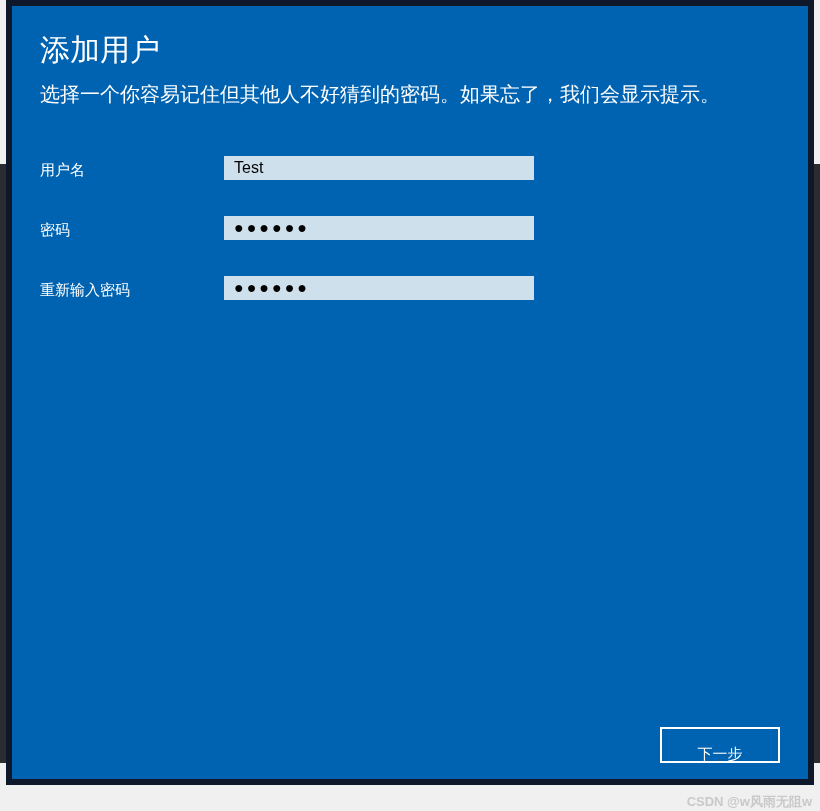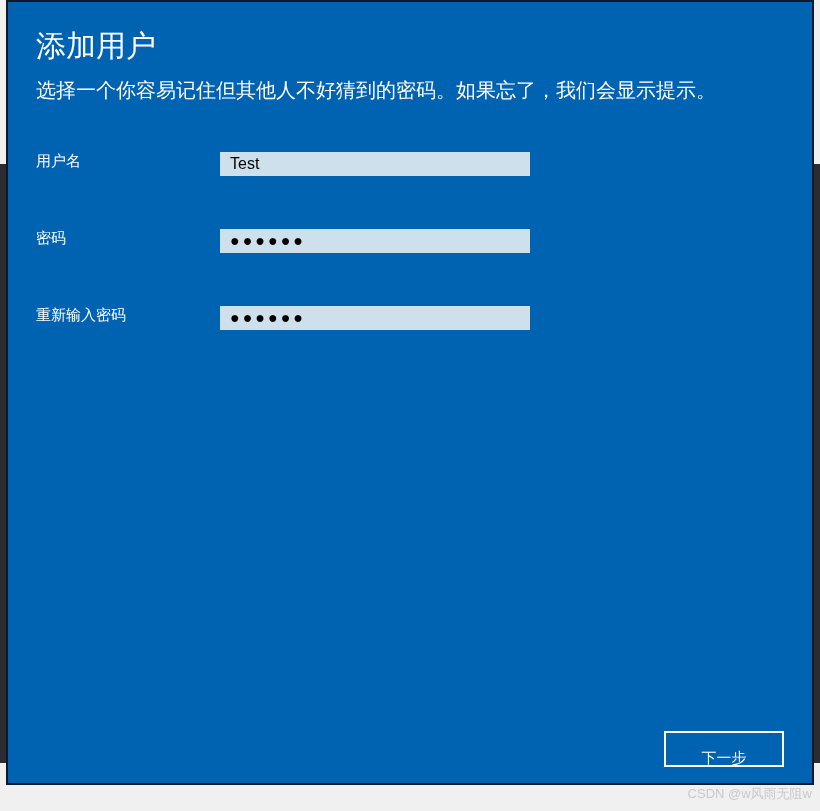--- a/index.html
+++ b/index.html
@@ -11,37 +11,37 @@
       position: relative;
     }
     .dialog {
       position: absolute;
       left: 6px; top: 0; right: 6px; bottom: 26px;
       background: #0063B1;
       color: #fff;
       padding: 24px 28px 16px 28px;
       display: flex;
       flex-direction: column;
-      border: 2px solid #0f172a;
+      border: 6px solid #0f172a;
     }
     .dialog-title {
       font-size: 30px;
       font-weight: 400;
       margin-bottom: 10px;
     }
     .dialog-subtitle {
       font-size: 20px;
       font-weight: 400;
       margin-bottom: 48px;
     }
     .form { flex: 1; }
     .row {
       display: flex;
-      align-items: flex-start;
-      margin-bottom: 53px;
+      align-items: flex-end;
+      margin-bottom: 36px;
     }
     .label {
       width: 184px;
       font-size: 15px;
       color: #fff;
     }
     .input-wrap {
       position: relative;
       width: 310px;
     }
@@ -89,23 +89,24 @@
       background: transparent;
       border: 2px solid #fff;
       color: #fff;
       font-size: 15px;
       font-family: inherit;
       cursor: pointer;
       padding: 16px 16px;
     }
     .watermark {
       position: absolute;
-      bottom: 8px; right: 8px;
+      bottom: 0; right: 8px;
       color: #c9c9c9;
       font-size: 13px;
+      font-weight: bold;
     }
     .edge-dark {
       position: absolute;
       top: 164px; bottom: 48px;
       width: 6px;
       background: #2a2c31;
     }
     .edge-left { left: 0; }
     .edge-right { right: 0; }
   </style>

